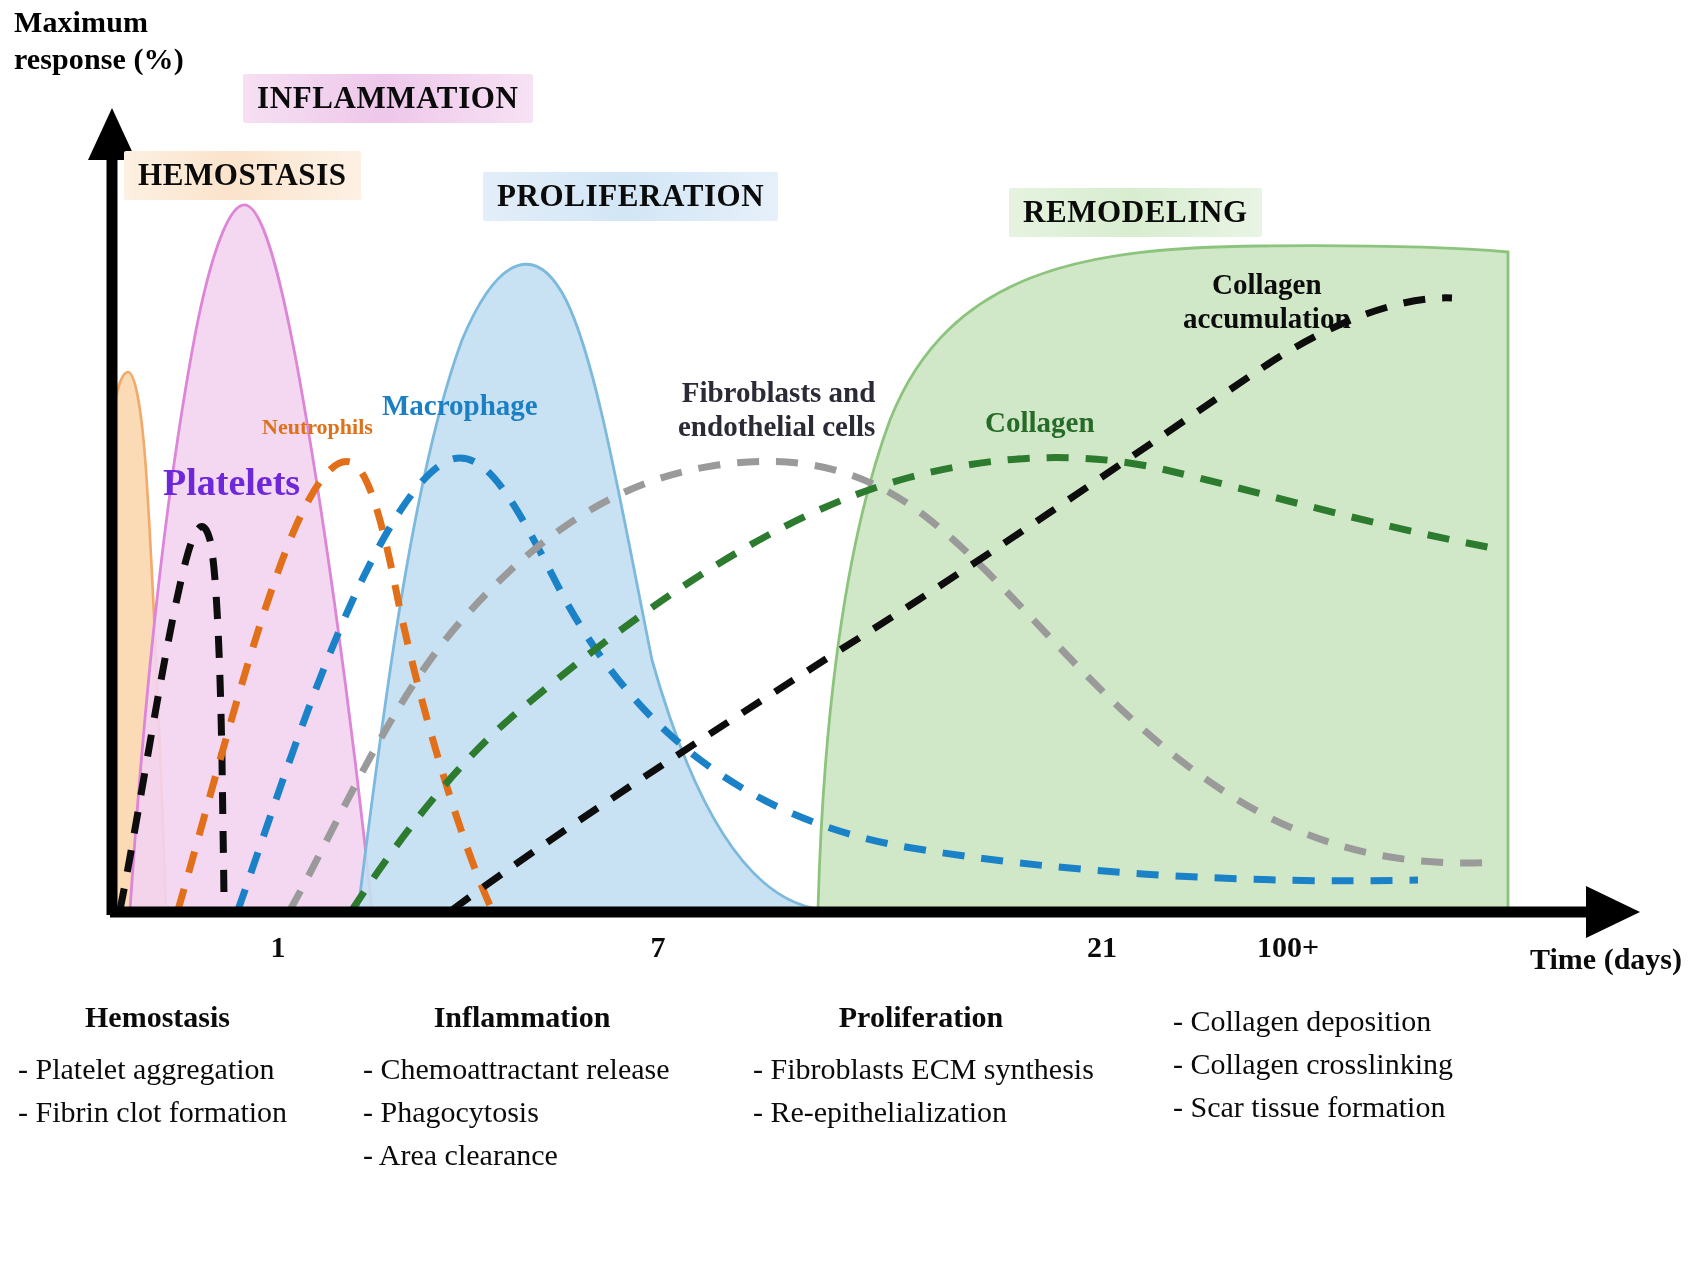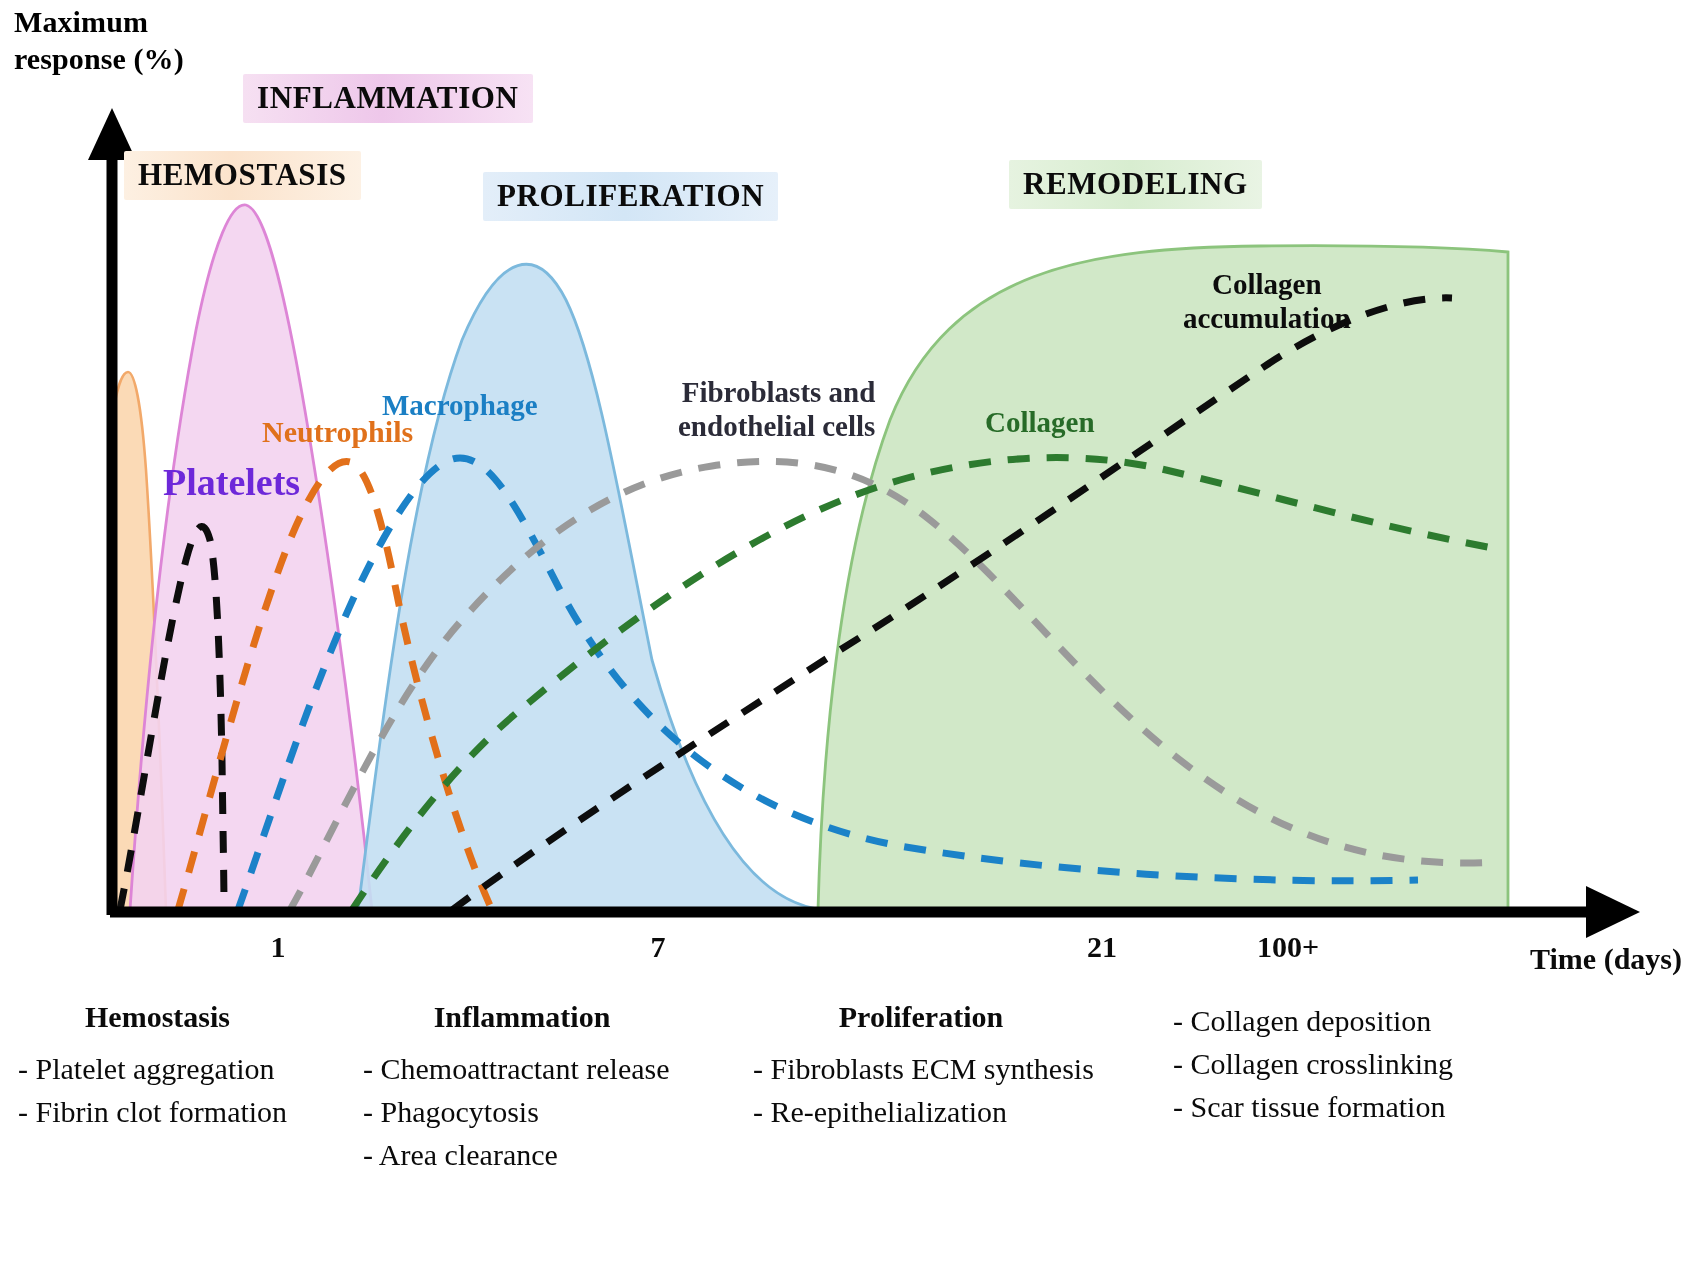--- a/index.html
+++ b/index.html
@@ -44,32 +44,32 @@
   }
   #banner-inflammation {
     left: 243px;  top: 74px;
     background: linear-gradient(90deg,#f6e0f2 0%, #eec7ea 48%, #f7e2f4 100%);
   }
   #banner-proliferation {
     left: 483px;  top: 172px;
     background: linear-gradient(90deg,#e3eef9 0%, #d3e6f6 48%, #e6f0fa 100%);
   }
   #banner-remodeling {
-    left: 1009px; top: 160px;
+    left: 1009px; top: 188px;
     background: linear-gradient(90deg,#e6f3e0 0%, #d8edd0 48%, #e9f4e4 100%);
   }
   
   .curve-label {
     position: absolute;
     font-weight: bold;
     white-space: nowrap;
     line-height: 1.1;
   }
   #label-platelets   { left: 152px; top: 462px; font-size: 38px; color: #6d28d9; margin-left: 11px; }
-  #label-neutrophils { left: 262px; top: 415px; font-size: 30px; color: #e0711b; }
+  #label-neutrophils { left: 262px; top: 415px; font-size: 22px; color: #e0711b; }
   #label-macrophage  { left: 382px; top: 390px; font-size: 29px; color: #1b7fc4; }
   #label-fibroblasts {
     left: 678px; top: 375px; font-size: 29px; color: #2b2b38;
     text-align: right; line-height: 1.18;
   }
   #label-collagen    { left: 985px; top: 407px; font-size: 29px; color: #276b28; }
   #label-collagen-accumulation {
     left: 1183px; top: 267px; font-size: 29px; color: #0c0c0c;
     text-align: center; line-height: 1.18;
   }

